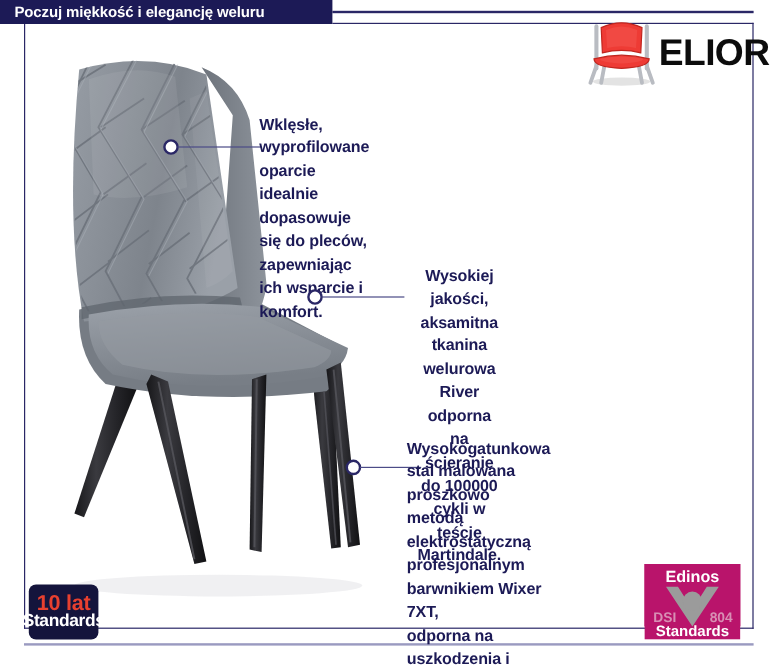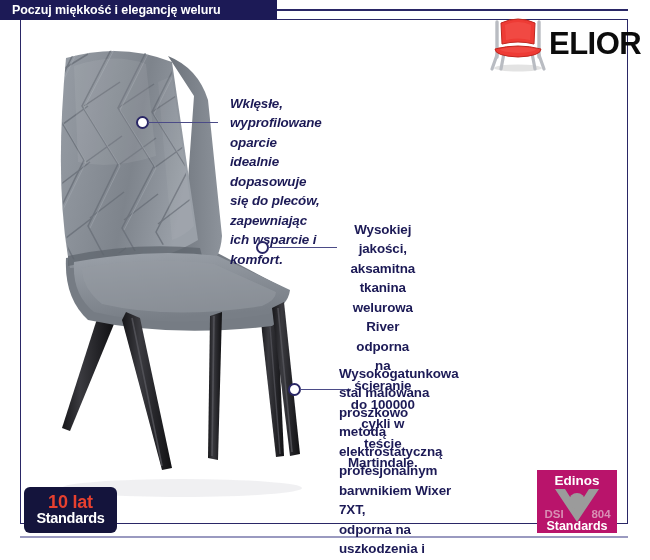--- a/index.html
+++ b/index.html
@@ -145,36 +145,36 @@
     font-size: 13.4px;
     font-weight: bold;
     color: #1c1a56;
     line-height: 1.45;
     white-space: pre-line;
     letter-spacing: -0.1px;
   }
 
   #callout-1 { left: 136px; top: 116px; }
   #callout-1 .callout-line { left: 12px; width: 70px; }
-  #callout-1 .callout-text { left: 94px; top: -22px; font-style: italic; }
+  #callout-1 .callout-text { left: 80px; top: -22px; }
 
   #callout-2 { left: 256px; top: 241px; }
   #callout-2 .callout-line { left: 12px; width: 69px; }
   #callout-2 .callout-text { left: 92px; top: -21px; text-align: center; }
 
   #callout-3 { left: 288px; top: 383px; }
   #callout-3 .callout-line { left: 12px; width: 51px; }
   #callout-3 .callout-text { left: 51px; top: -19px; }
 
   
   .warranty-badge {
     position: absolute;
     left: 24px;
     top: 487px;
-    width: 93px;
+    width: 58px;
     height: 46px;
     background: #14143c;
     border-radius: 6px;
     z-index: 9;
     display: flex;
     flex-direction: column;
     align-items: center;
     justify-content: center;
     box-sizing: border-box;
   }

